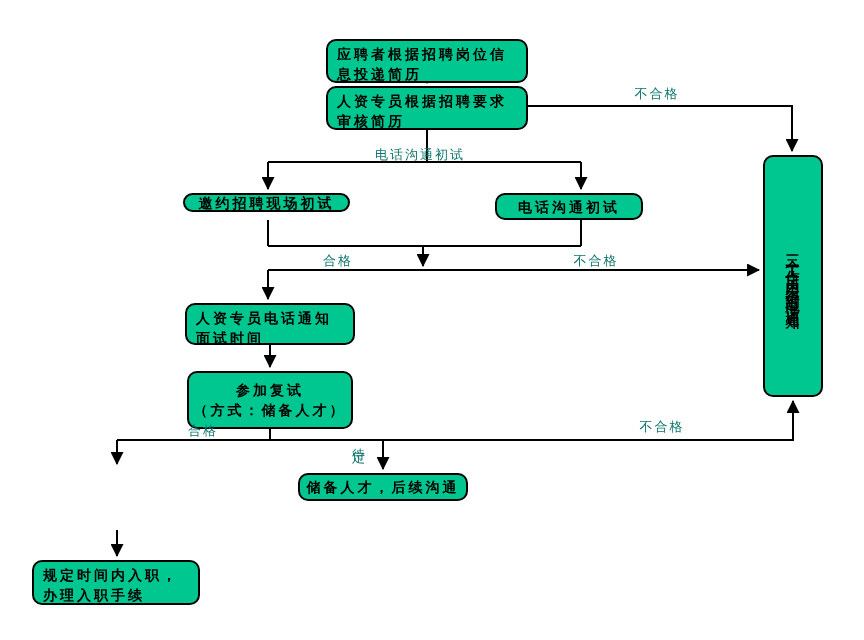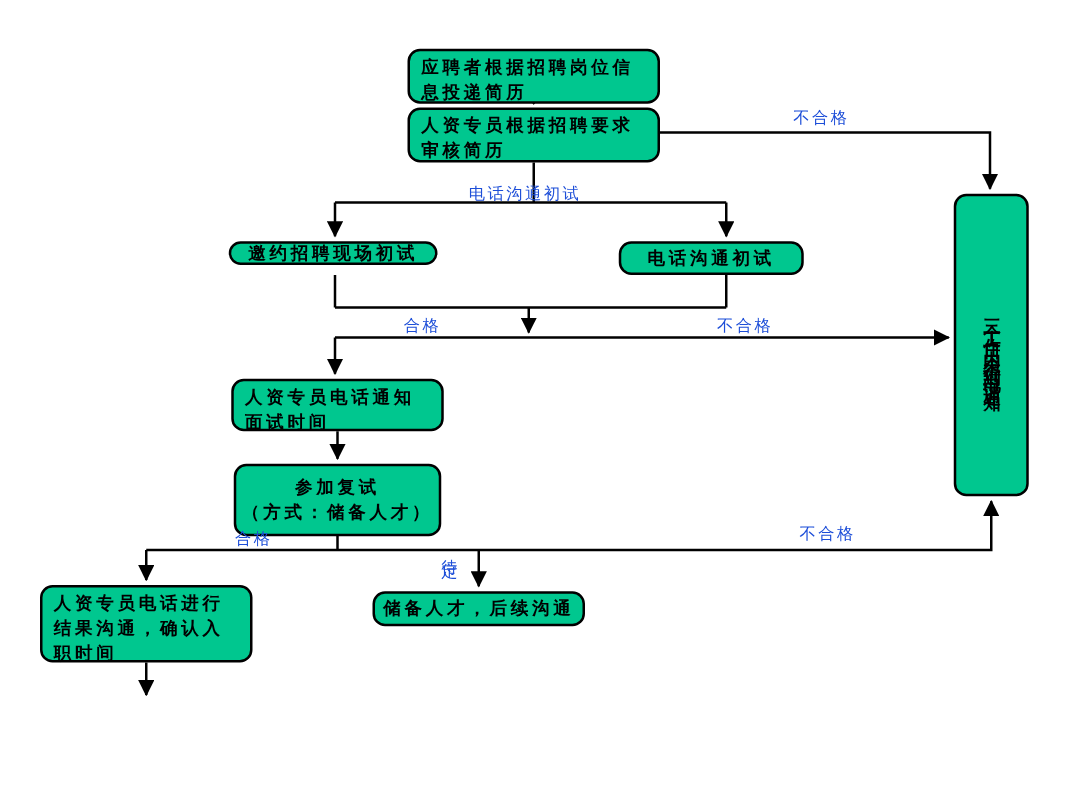--- a/index.html
+++ b/index.html
@@ -47,21 +47,21 @@
     writing-mode: vertical-lr;
     text-orientation: upright;
     letter-spacing: 5px;
     line-height: 1;
     padding: 4px 0;
     word-break: normal;
   }
   .edge-label {
     position: absolute;
     z-index: 3;
-    color: #1d4ed8;
+    color: #0f766e;
     font-size: 13px;
     font-weight: normal;
     letter-spacing: 2px;
     white-space: nowrap;
     transform: translateX(-50%);
   }
   .edge-label.vertical {
     transform: none;
     writing-mode: vertical-lr;
     text-orientation: upright;
@@ -109,24 +109,24 @@
 
   <div class="node center" style="left:495px; top:193px; width:148px; height:27px;">电话沟通初试</div>
 
   <div class="node" style="left:185px; top:303px; width:170px; height:42px;">人资专员电话通知面试时间</div>
 
   <div class="node center" style="left:187px; top:371px; width:166px; height:58px;">
     <span>参加复试</span>
     <span>（方式：储备人才）</span>
   </div>
 
-  <div class="node" style="left:32px; top:468px; width:170px; height:62px;">人资专员电话进行结果沟通，确认入职时间</div>
 
   <div class="node center" style="left:298px; top:473px; width:170px; height:28px;">储备人才，后续沟通</div>
 
+  <div class="node" style="left:32px; top:560px; width:168px; height:45px;">规定时间内入职，办理入职手续</div>
 
   <div class="node vertical" style="left:763px; top:155px; width:60px; height:242px;">三个工作日内未得到电话通知</div>
 
   <div class="edge-label" style="left:657px; top:85px;">不合格</div>
 
   <div class="edge-label" style="left:420px; top:146px;">电话沟通初试</div>
 
   <div class="edge-label" style="left:338px; top:252px;">合格</div>
 
   <div class="edge-label" style="left:596px; top:252px;">不合格</div>

